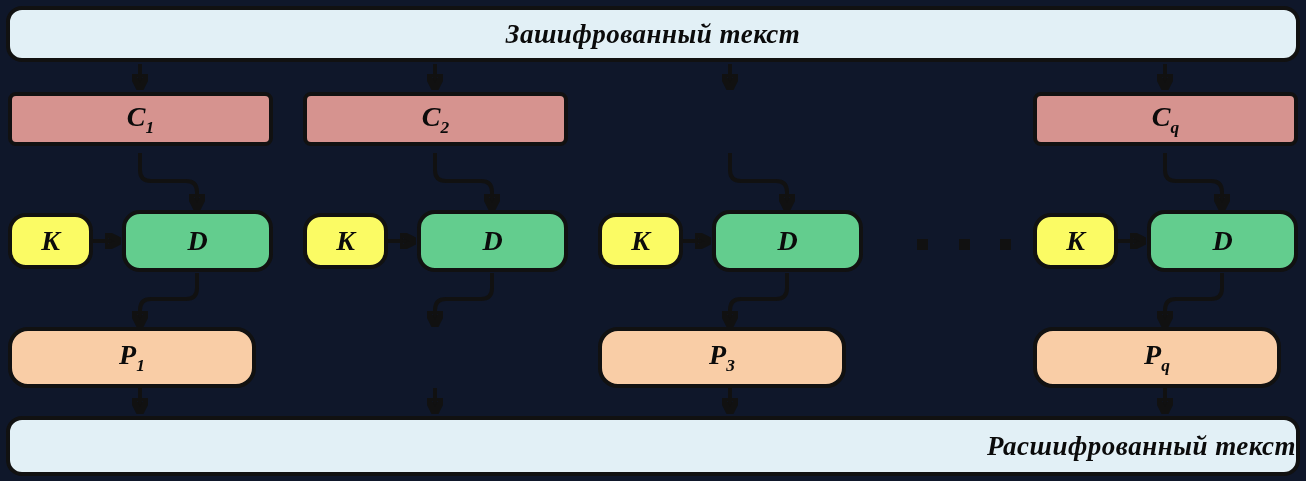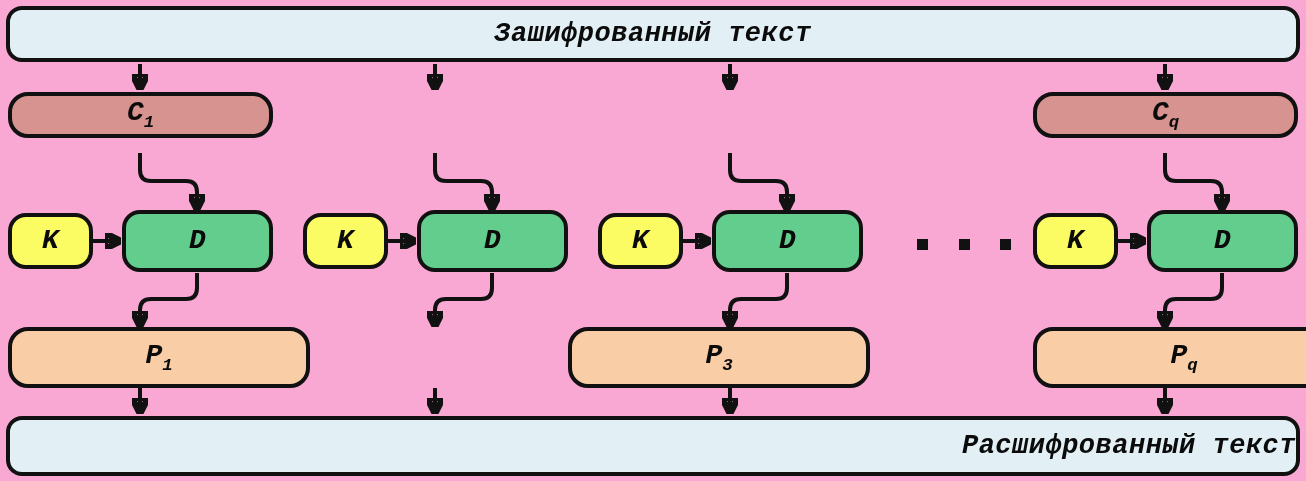--- a/index.html
+++ b/index.html
@@ -7,42 +7,42 @@
     --cipher-fill:#d6938f;
     --key-fill:#fbfb64;
     --decrypt-fill:#63cd8e;
     --plain-fill:#f9cda6;
     --stroke-color:#111111;
   }
   html,body{margin:0;padding:0;background:#ffffff;}
   #canvas{
     position:relative;
     width:1306px;height:481px;
-    background:#f9a8d4;
-    font-family:Liberation Mono, monospace;
+    background:#0f172a;
+    font-family:Liberation Serif, serif;
     overflow:hidden;
   }
   .box{
     position:absolute;
     box-sizing:border-box;
     border:4px solid var(--stroke-color);
     display:flex;align-items:center;justify-content:center;
     font-weight:bold;font-style:italic;
     color:#0b0b0b;
     font-size:28px;
     line-height:1;
   }
   .bar{
     background:var(--bar-fill);
     border-radius:16px;
     font-size:27px;
     letter-spacing:0.5px;
   }
-  .cipher{background:var(--cipher-fill);border-radius:20px;height:46px;width:265px;top:92px;}
-  .plain{background:var(--plain-fill);border-radius:20px;height:61px;width:302px;top:327px;}
+  .cipher{background:var(--cipher-fill);border-radius:8px;height:54px;width:265px;top:92px;}
+  .plain{background:var(--plain-fill);border-radius:20px;height:61px;width:248px;top:327px;}
   .key{background:var(--key-fill);border-radius:18px;height:56px;width:85px;top:213px;}
   .decrypt{background:var(--decrypt-fill);border-radius:18px;height:62px;width:151px;top:210px;}
   .lbl sub{font-size:0.62em;line-height:1;}
   #arrows{position:absolute;left:0;top:0;width:1306px;height:481px;pointer-events:none;}
   #arrows path{stroke:var(--stroke-color);stroke-width:4;fill:none;stroke-linejoin:round;}
   .dots{
     position:absolute;left:917px;top:238px;width:94px;height:12px;
     display:flex;justify-content:space-between;align-items:center;
   }
   .dots span{display:block;width:11px;height:11px;background:var(--stroke-color);}
@@ -95,34 +95,37 @@
   <div class="box key" style="left:8px;">
     <span class="lbl">K</span>
   </div>
   <div class="box decrypt" style="left:122px;">
     <span class="lbl">D</span>
   </div>
   <div class="box plain" style="left:8px;">
     <span class="lbl"><span>P</span><sub>1</sub></span>
   </div>
 
+  <div class="box cipher" style="left:303px;">
+    <span class="lbl"><span>C</span><sub>2</sub></span>
+  </div>
   <div class="box key" style="left:303px;">
     <span class="lbl">K</span>
   </div>
   <div class="box decrypt" style="left:417px;">
     <span class="lbl">D</span>
   </div>
 
   <div class="box key" style="left:598px;">
     <span class="lbl">K</span>
   </div>
   <div class="box decrypt" style="left:712px;">
     <span class="lbl">D</span>
   </div>
-  <div class="box plain" style="left:568px;">
+  <div class="box plain" style="left:598px;">
     <span class="lbl"><span>P</span><sub>3</sub></span>
   </div>
 
   <div class="dots">
     <span></span>
     <span></span>
     <span></span>
   </div>
 
   <div class="box cipher" style="left:1033px;">

